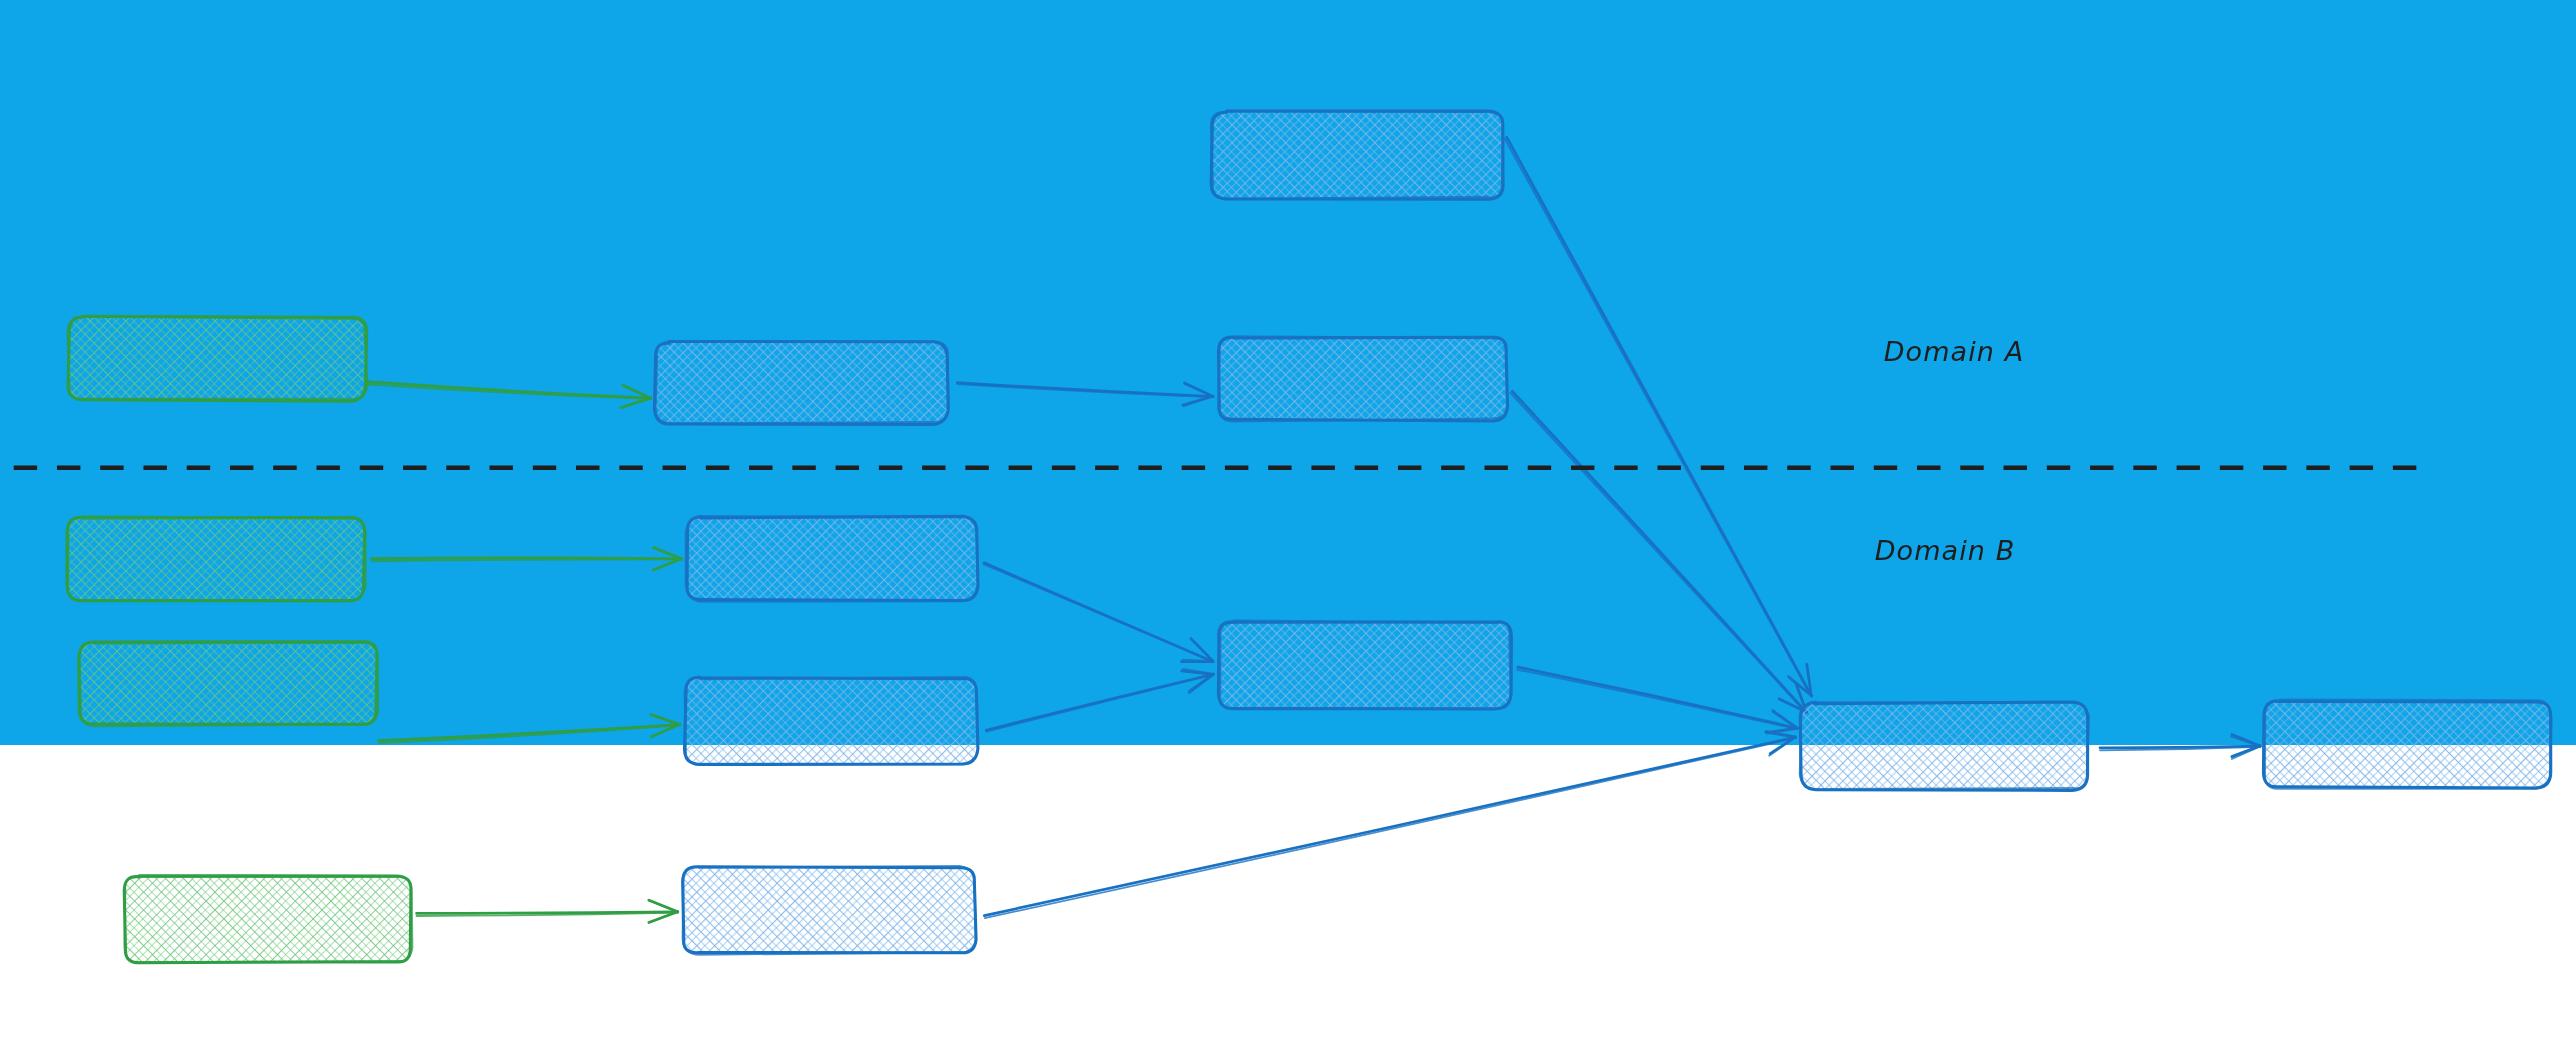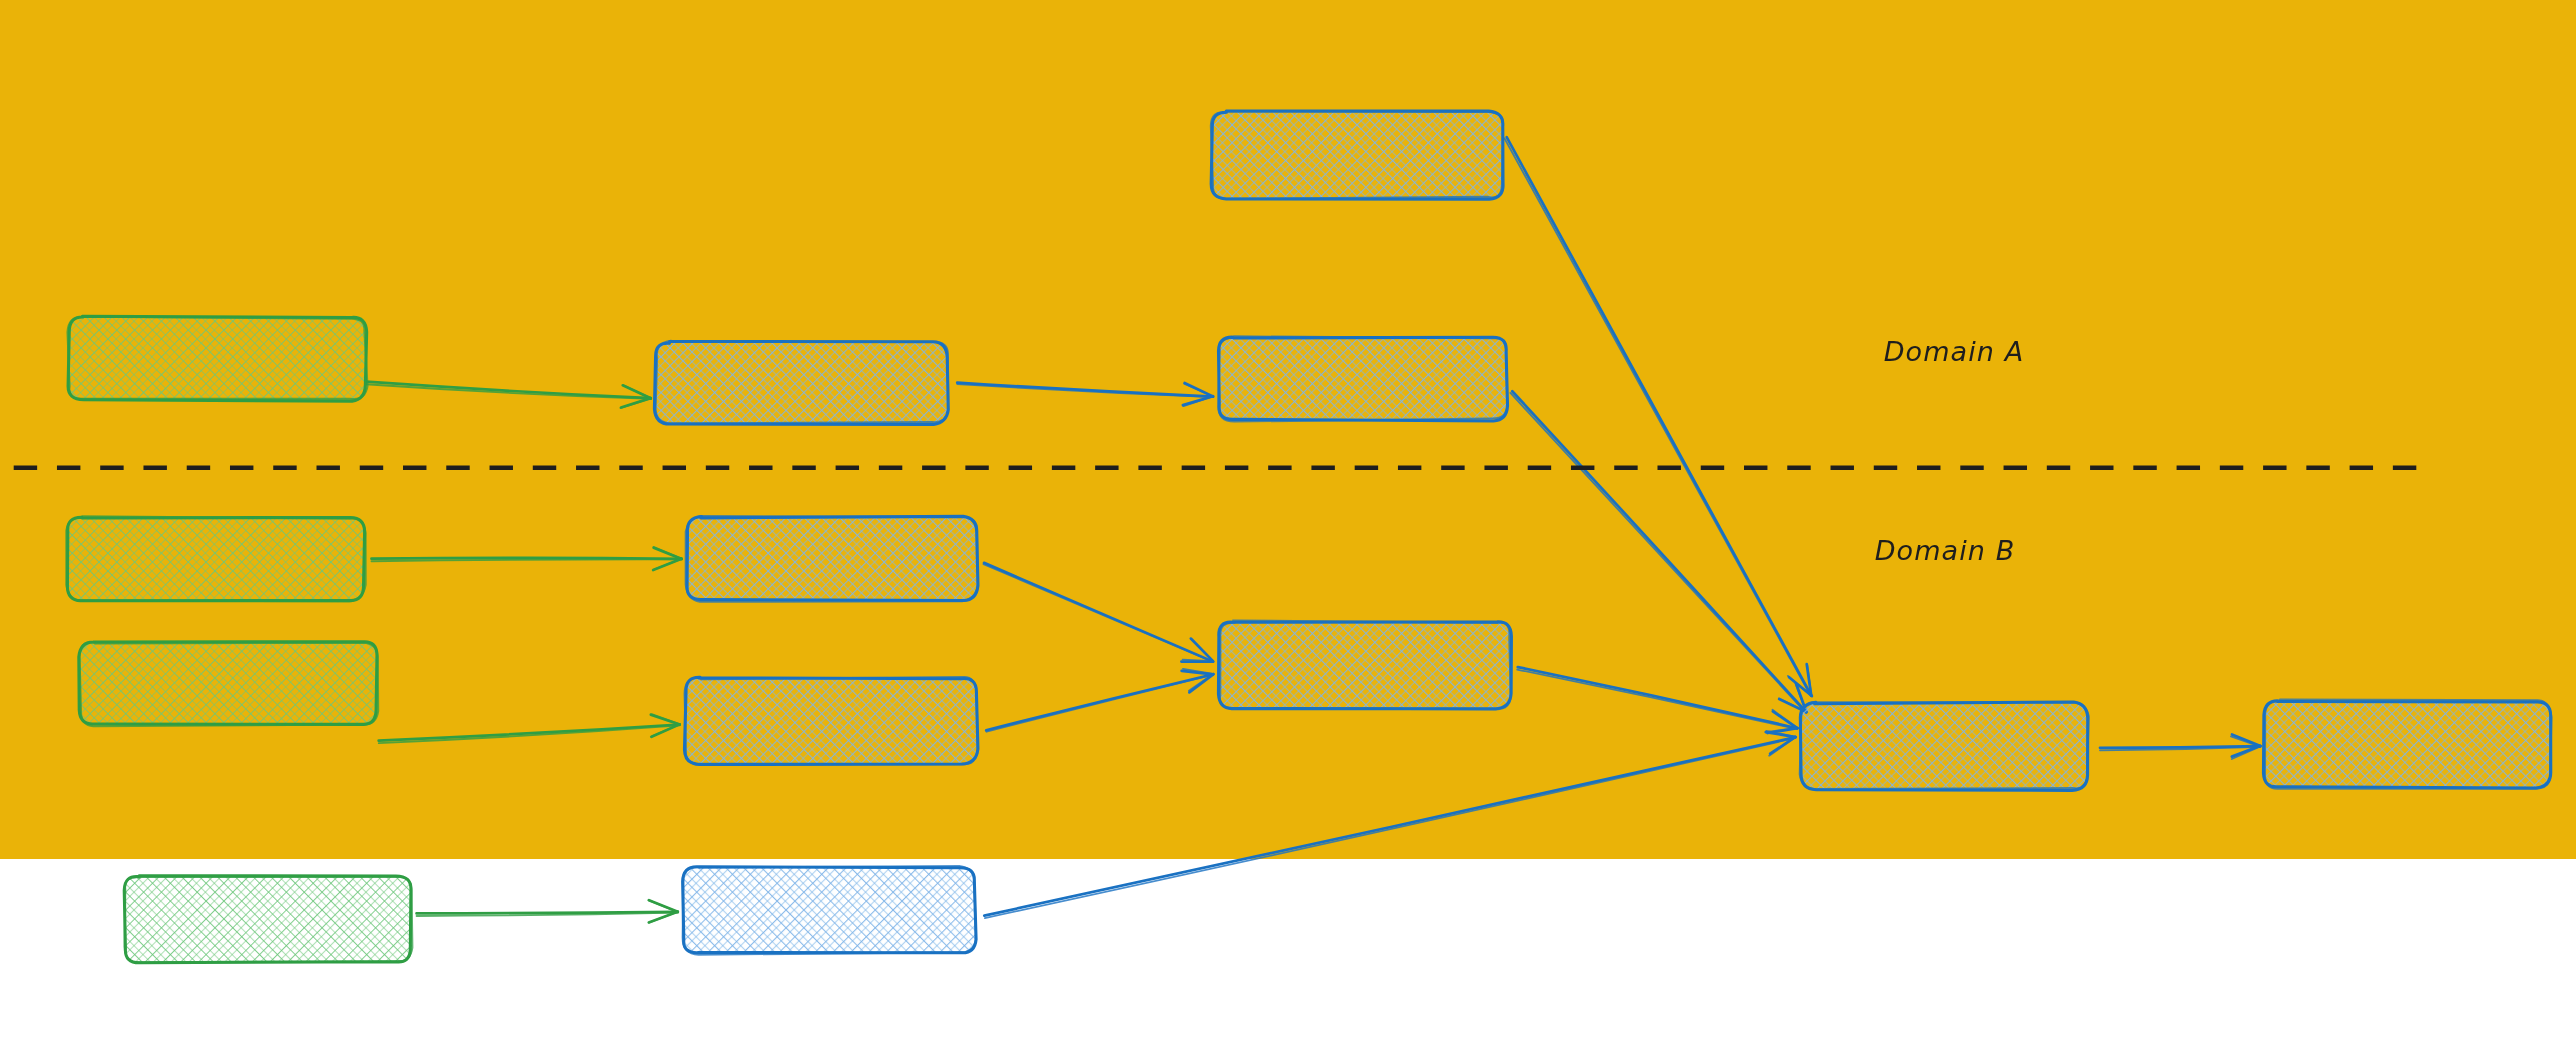--- a/index.html
+++ b/index.html
@@ -9,22 +9,22 @@
   }
   body {
     width: 2576px;
     height: 1049px;
     overflow: hidden;
     font-family: "DejaVu Sans", sans-serif;
   }
   #canvas-root {
     position: relative;
     width: 2576px;
-    height: 859px;
-    background: #eab308;
+    height: 745px;
+    background: #0ea5e9;
   }
   #diagram-svg {
     position: absolute;
     top: 0;
     left: 0;
     width: 2576px;
     height: 1049px;
     display: block;
   }
   .domain-label {

